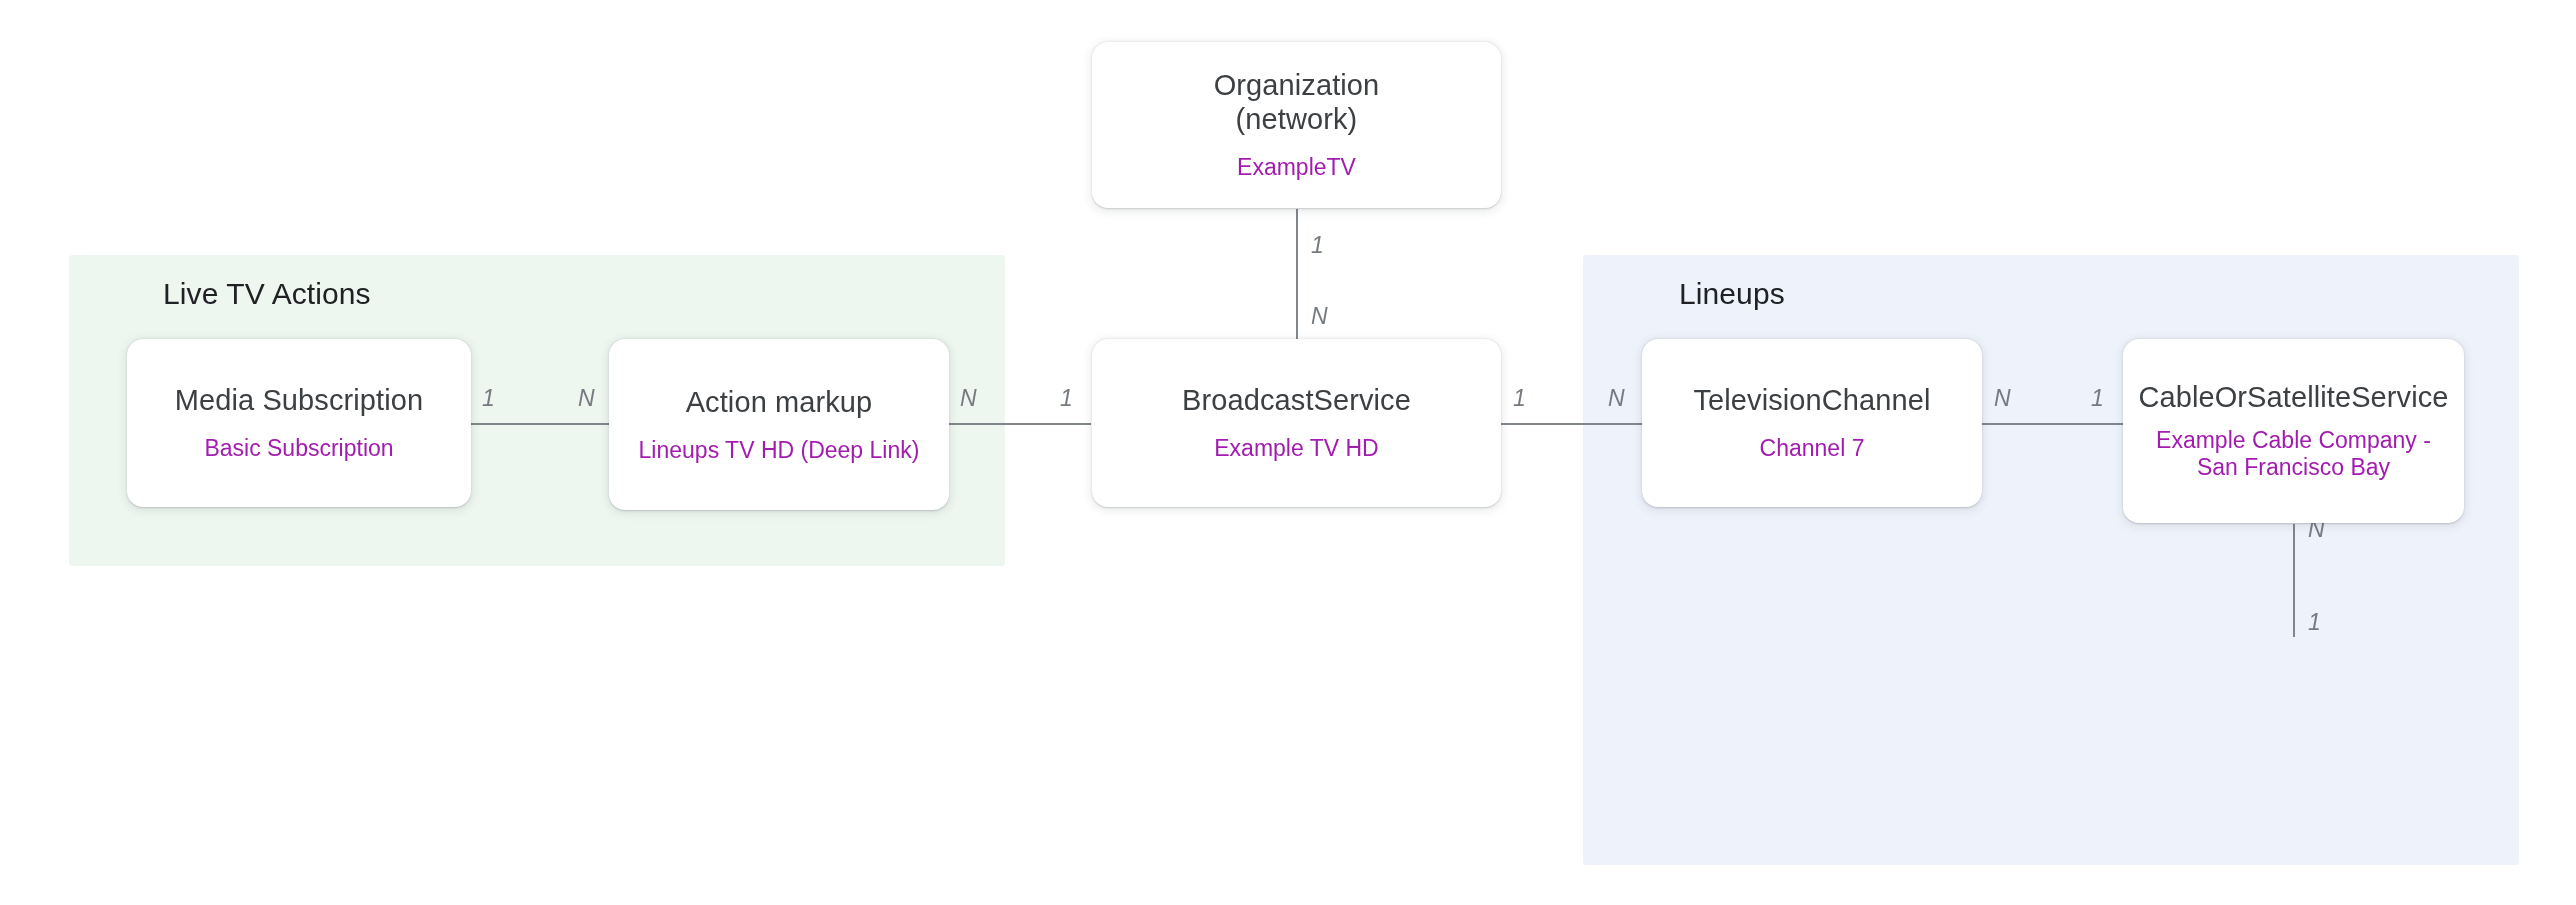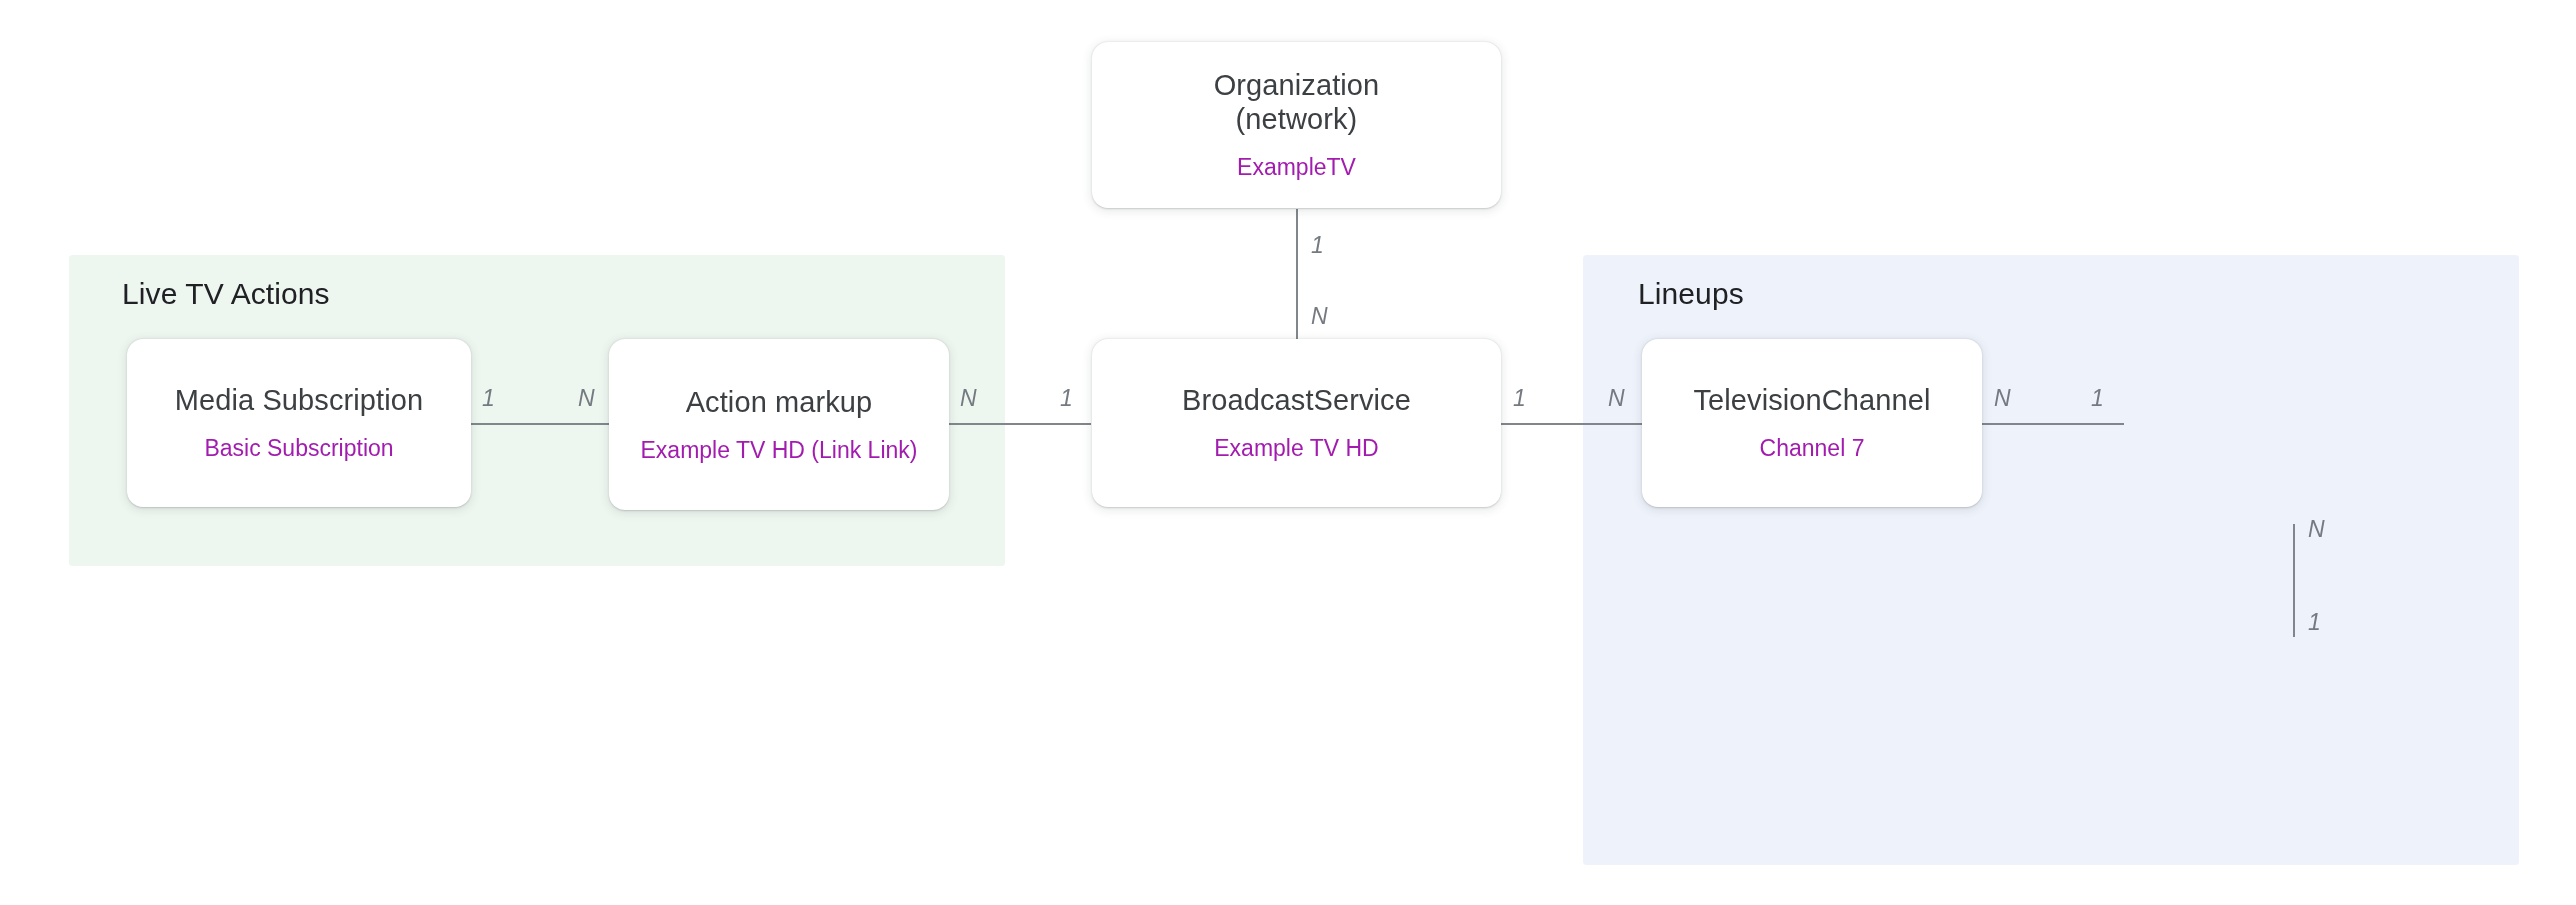--- a/index.html
+++ b/index.html
@@ -31,20 +31,21 @@
   .group-panel.blue  { background: #eef2fb; }
 
   .group-title {
     position: absolute;
     font-size: 30px;
     line-height: 1.1;
     color: #202124;
     font-weight: 400;
     letter-spacing: 0.1px;
     white-space: nowrap;
+    margin-left: 41px;
   }
 
   
   .edge-line {
     position: absolute;
     background: #80868b;
   }
   .edge-line.h { height: 1.8px; }
   .edge-line.v { width: 1.8px; }
 
@@ -138,29 +139,34 @@
     <div class="node-subtitle">ExampleTV</div>
   </div>
 
   <div class="node" style="left:127px; top:339px; width:344px; height:168px;">
     <div class="node-title">Media Subscription</div>
     <div class="node-subtitle">Basic Subscription</div>
   </div>
 
   <div class="node" style="left:609px; top:339px; width:340px; height:171px;">
     <div class="node-title">Action markup</div>
-    <div class="node-subtitle">Example TV HD (Link Link)</div>
+    <div class="node-subtitle">Lineups TV HD (Deep Link)</div>
   </div>
 
   <div class="node" style="left:1092px; top:339px; width:409px; height:168px;">
     <div class="node-title">BroadcastService</div>
     <div class="node-subtitle">Example TV HD</div>
   </div>
 
   <div class="node" style="left:1642px; top:339px; width:340px; height:168px;">
     <div class="node-title">TelevisionChannel</div>
     <div class="node-subtitle">Channel 7</div>
   </div>
 
+  <div class="node" style="left:2123px; top:339px; width:341px; height:184px;">
+    <div class="node-title">CableOrSatelliteService</div>
+    <div class="node-subtitle" style="margin-top:12.4px;">Example Cable Company -
+San Francisco Bay</div>
+  </div>
 
 
 </div>
 
 
 </body></html>

